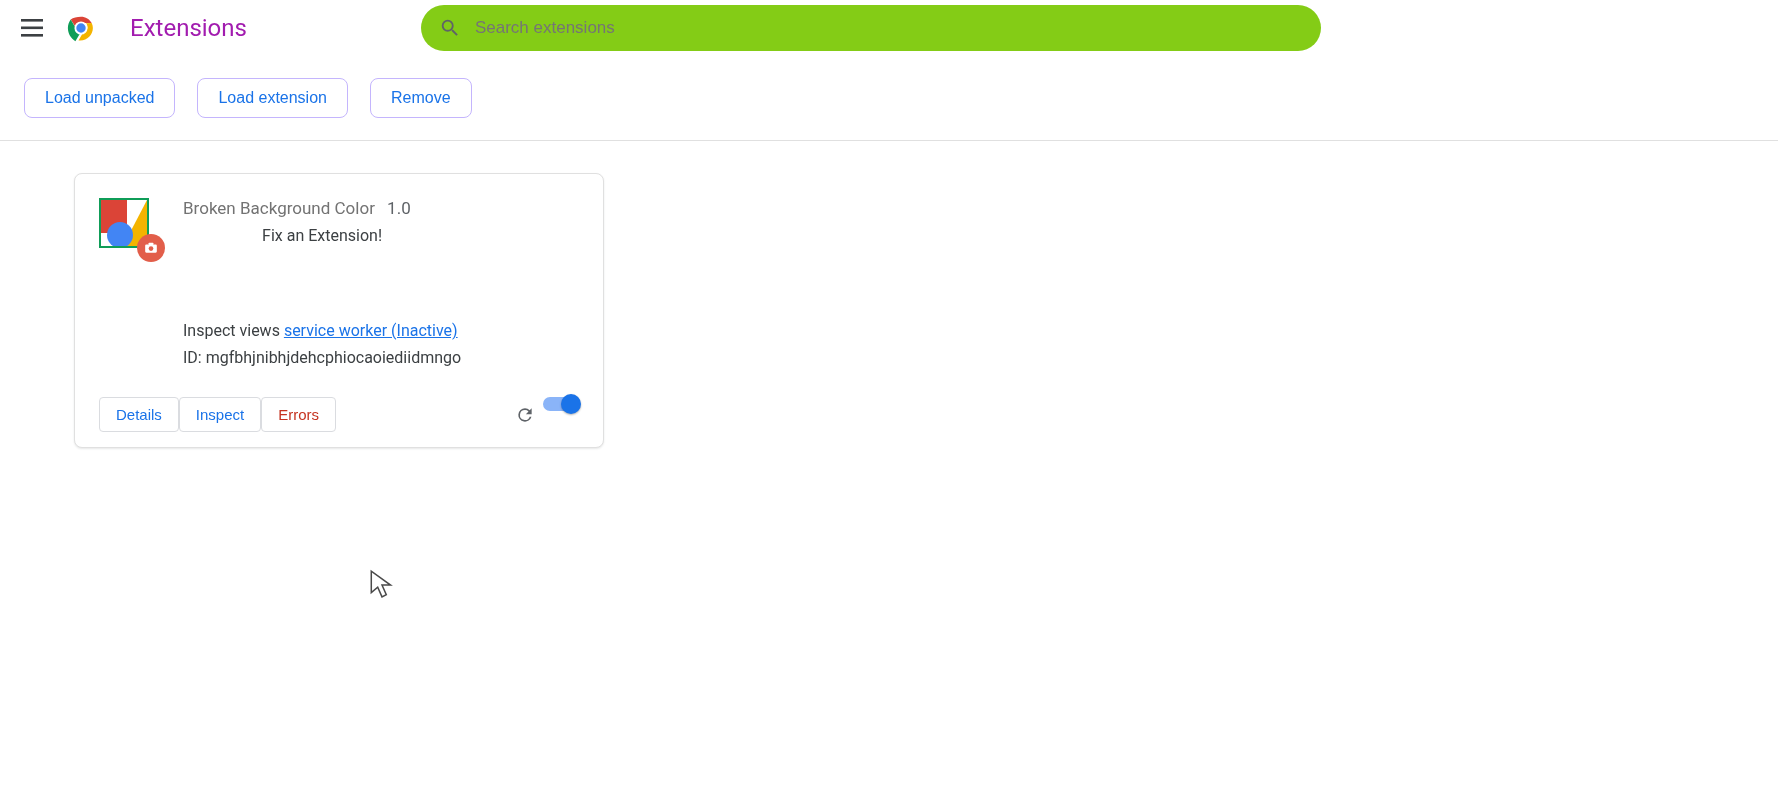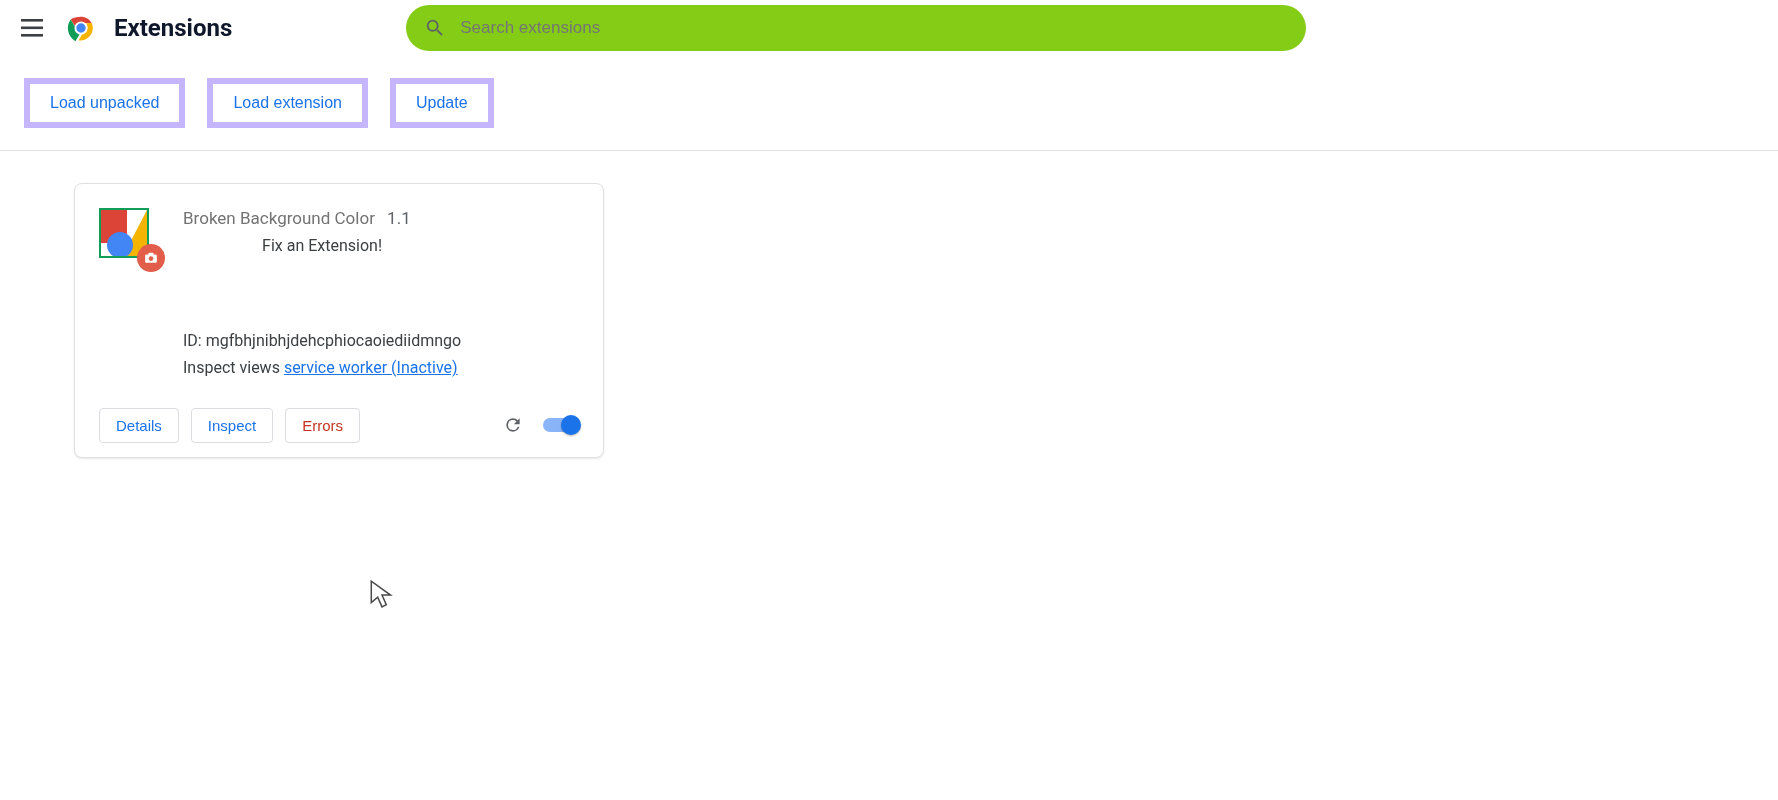--- a/index.html
+++ b/index.html
@@ -29,23 +29,23 @@
       justify-content: center;
       cursor: pointer;
     }
     .chrome-logo {
       width: 30px;
       height: 30px;
       flex-shrink: 0;
     }
     .page-title {
       font-size: 24px;
-      font-weight: 700;
-      color: #0f172a;
-      margin-left: 4px;
+      font-weight: 400;
+      color: #a21caf;
+      margin-left: 20px;
     }
     .search-wrap {
       margin-left: 160px;
       width: 900px;
       height: 46px;
       background-color: #84cc16;
       border-radius: 23px;
       display: flex;
       align-items: center;
       padding: 0 18px;
@@ -61,26 +61,26 @@
       flex: 1;
     }
     .toolbar {
       display: flex;
       gap: 22px;
       padding: 22px 24px;
       border-bottom: 1px solid #e0e0e0;
     }
     .toolbar-btn {
       background: #ffffff;
-      border: 6px solid #c4b5fd;
+      border: 1px solid #c4b5fd;
       color: #1a73e8;
       font-size: 16px;
       font-weight: 500;
       padding: 10px 20px;
-      border-radius: 0;
+      border-radius: 8px;
       cursor: pointer;
     }
     .content {
       padding: 32px 0 0 74px;
     }
     .ext-card {
       width: 530px;
       background: #ffffff;
       border: 1px solid #e0e0e0;
       border-radius: 8px;
@@ -145,22 +145,21 @@
       font-size: 16px;
       color: #3c4043;
       line-height: 1.7;
       margin-left: 84px - 0; 
     }
     .ext-info-block { margin-left: 0; }
     .sw-link { color: #1a73e8; text-decoration: underline; cursor: pointer; }
     .card-actions {
       margin-top: 26px;
       display: flex;
-      align-items: center;
-      gap: 12px;
+      align-items: flex-start;
     }
     .card-btn {
       background: #ffffff;
       border: 1px solid #dadce0;
       color: #1a73e8;
       font-size: 15px;
       font-weight: 500;
       padding: 8px 16px;
       border-radius: 4px;
       cursor: pointer;
@@ -226,21 +225,21 @@
           <path fill="#5f6368" d="M15.5 14h-.79l-.28-.27A6.471 6.471 0 0 0 16 9.5 6.5 6.5 0 1 0 9.5 16a6.47 6.47 0 0 0 4.23-1.57l.27.28v.79l5 4.99L20.49 19l-4.99-5zM9.5 14A4.5 4.5 0 1 1 14 9.5 4.5 4.5 0 0 1 9.5 14z"></path>
         </svg>
     </span>
     <input class="search-input" type="text" placeholder="Search extensions" style="">
   </div>
 </div>
 
 <div class="toolbar">
   <button class="toolbar-btn">Load unpacked</button>
   <button class="toolbar-btn">Load extension</button>
-  <button class="toolbar-btn">Update</button>
+  <button class="toolbar-btn">Remove</button>
 </div>
 
 <div class="content-wrap">
 <div class="content">
   <div class="ext-card">
     <div class="ext-top">
       <div class="ext-icon-wrap">
         <div class="ext-icon">
           <div class="red-sq"></div>
           <div class="yellow-tri"></div>
@@ -250,31 +249,31 @@
           <svg width="14" height="12" viewBox="0 0 24 20">
                 <rect x="2" y="4" width="20" height="14" rx="2" fill="#fff"></rect>
                 <circle cx="12" cy="11" r="4" fill="#E25E4A"></circle>
                 <rect x="8" y="1" width="8" height="4" rx="1" fill="#fff"></rect>
               </svg>
         </div>
       </div>
       <div class="ext-meta">
         <div class="ext-name-line">
           <span class="ext-name">Broken Background Color</span>
-          <span class="ext-version">1.1</span>
+          <span class="ext-version">1.0</span>
         </div>
         <div class="ext-desc">Fix an Extension!</div>
         <div class="ext-info">
           <div class="ext-info-block">
+            <span>Inspect views</span>
+            <a class="sw-link">service worker (Inactive)</a>
+          </div>
+          <div class="ext-info-block">
             <span>ID:</span>
             <span>mgfbhjnibhjdehcphiocaoiediidmngo</span>
-          </div>
-          <div class="ext-info-block">
-            <span>Inspect views</span>
-            <a class="sw-link">service worker (Inactive)</a>
           </div>
         </div>
       </div>
     </div>
 
     <div class="card-actions">
       <button class="card-btn">Details</button>
       <button class="card-btn">Inspect</button>
       <button class="card-btn errors">Errors</button>
       <div class="spacer"></div>

